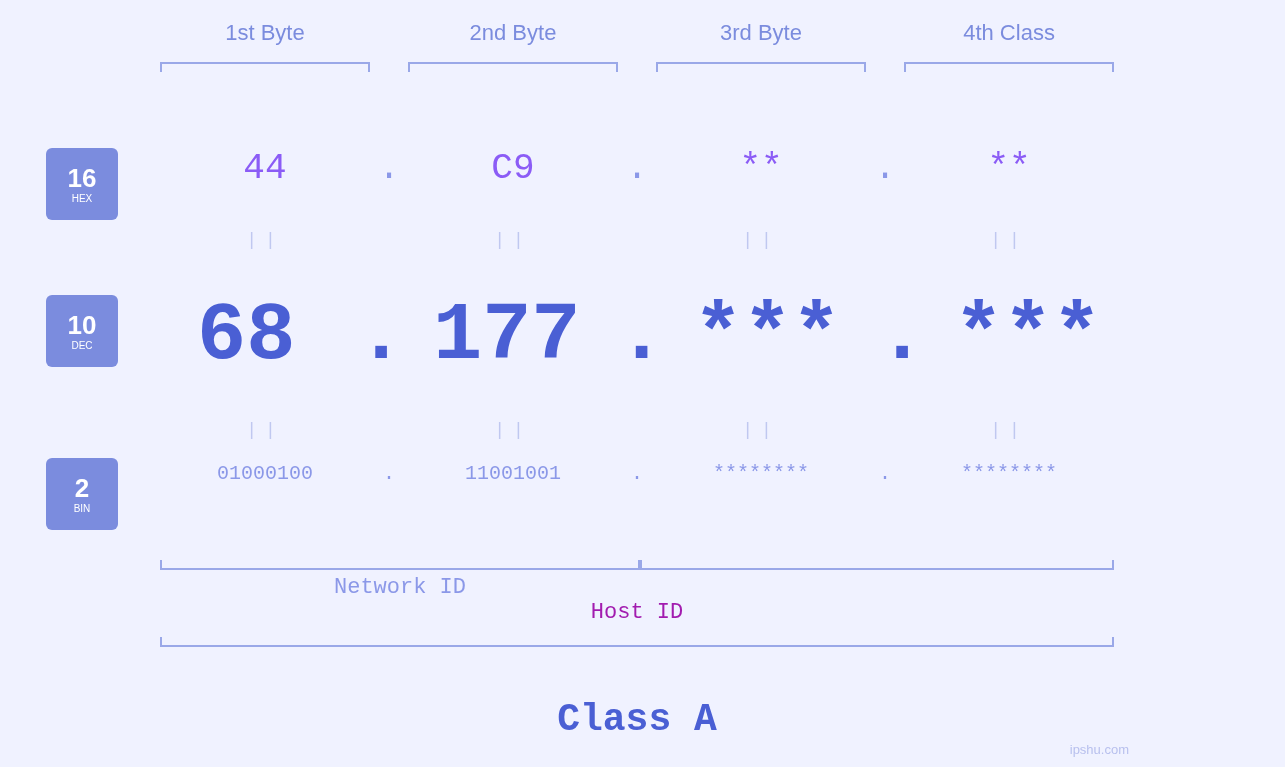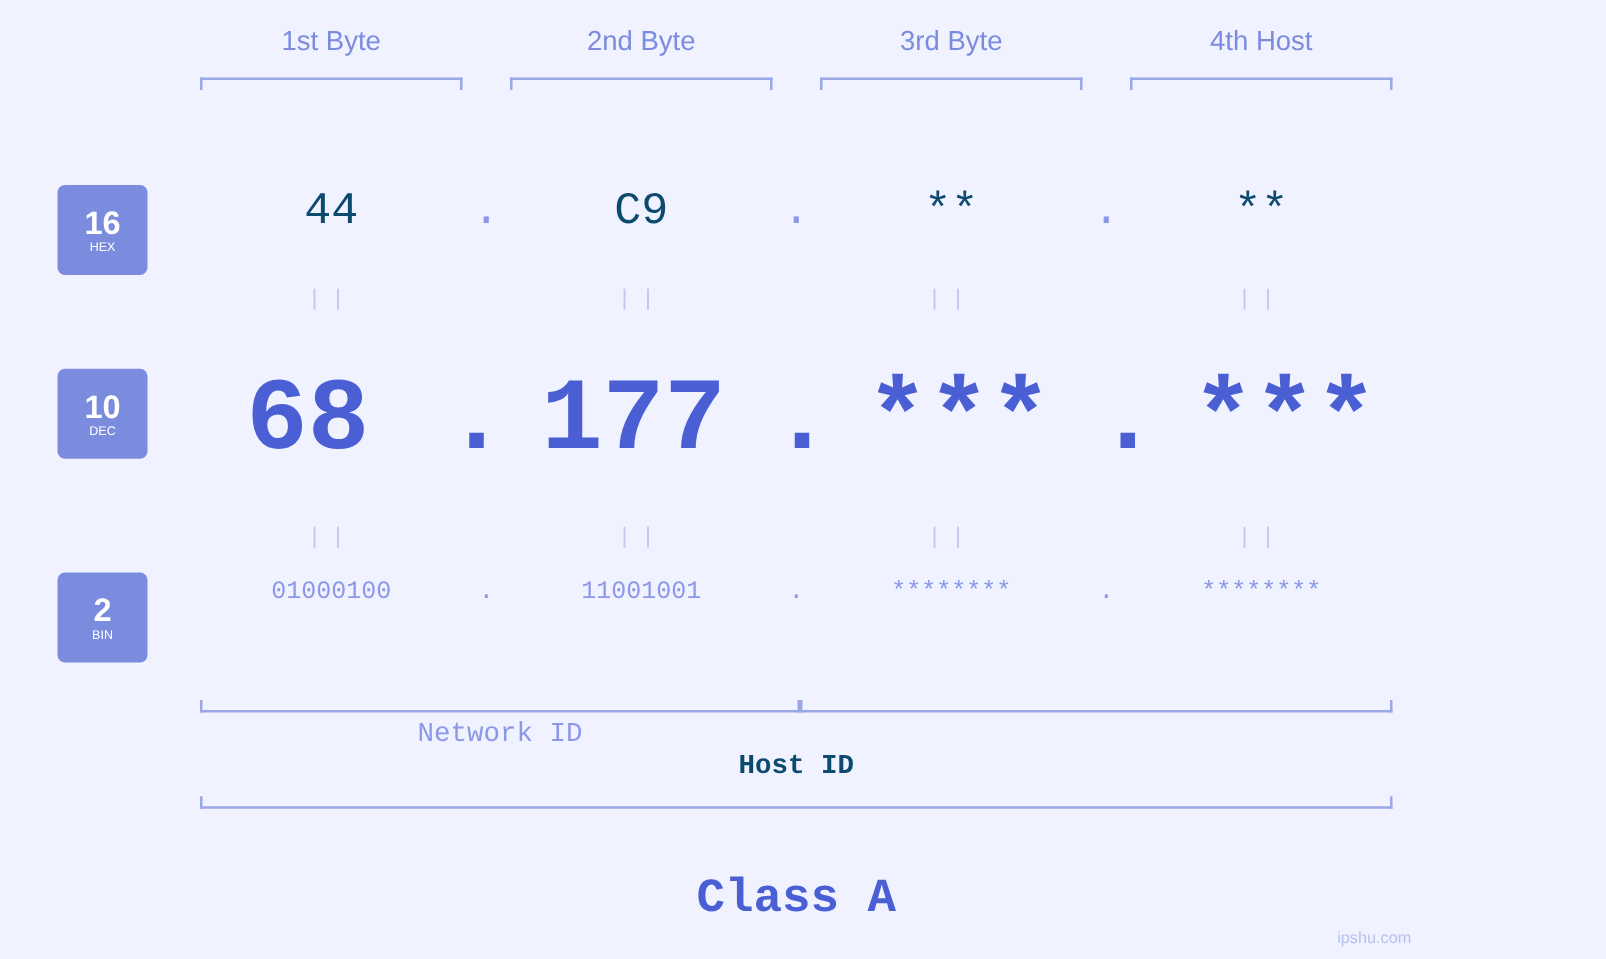--- a/index.html
+++ b/index.html
@@ -111,21 +111,21 @@
       left: 160px;
       right: 30px;
       display: flex;
       align-items: center;
       justify-content: space-around;
     }
 
     .hex-cell {
       width: 220px;
       text-align: center;
-      color: #0c4a6e;
+      color: #8b5cf6;
       font-size: 36px;
       font-family: 'Courier New', monospace;
     }
 
     .hex-dot {
       width: 40px;
       text-align: center;
       color: #8b98e8;
       font-size: 36px;
       font-family: 'Courier New', monospace;
@@ -254,24 +254,23 @@
       width: 480px;
       text-align: center;
       color: #8b98e8;
       font-size: 22px;
       font-family: 'Courier New', monospace;
     }
 
     .host-id-text {
       flex: 1;
       text-align: center;
-      color: #0c4a6e;
+      color: #a21caf;
       font-size: 22px;
       font-family: 'Courier New', monospace;
-      font-weight: bold;
     }
 
     
     .full-bottom-bracket {
       position: absolute;
       top: 637px;
       left: 160px;
       right: 30px;
       height: 10px;
       border-bottom: 2px solid #9aa8e8;
@@ -305,21 +304,21 @@
 
 <div class="layout">
 
   <div class="row-headers">
     <div class="col-header">1st Byte</div>
     <div style="width:40px"></div>
     <div class="col-header">2nd Byte</div>
     <div style="width:40px"></div>
     <div class="col-header">3rd Byte</div>
     <div style="width:40px"></div>
-    <div class="col-header">4th Host</div>
+    <div class="col-header">4th Class</div>
   </div>
 
   <div class="top-brackets">
     <div class="top-bracket"></div>
     <div style="width:40px"></div>
     <div class="top-bracket"></div>
     <div style="width:40px"></div>
     <div class="top-bracket"></div>
     <div style="width:40px"></div>
     <div class="top-bracket"></div>

